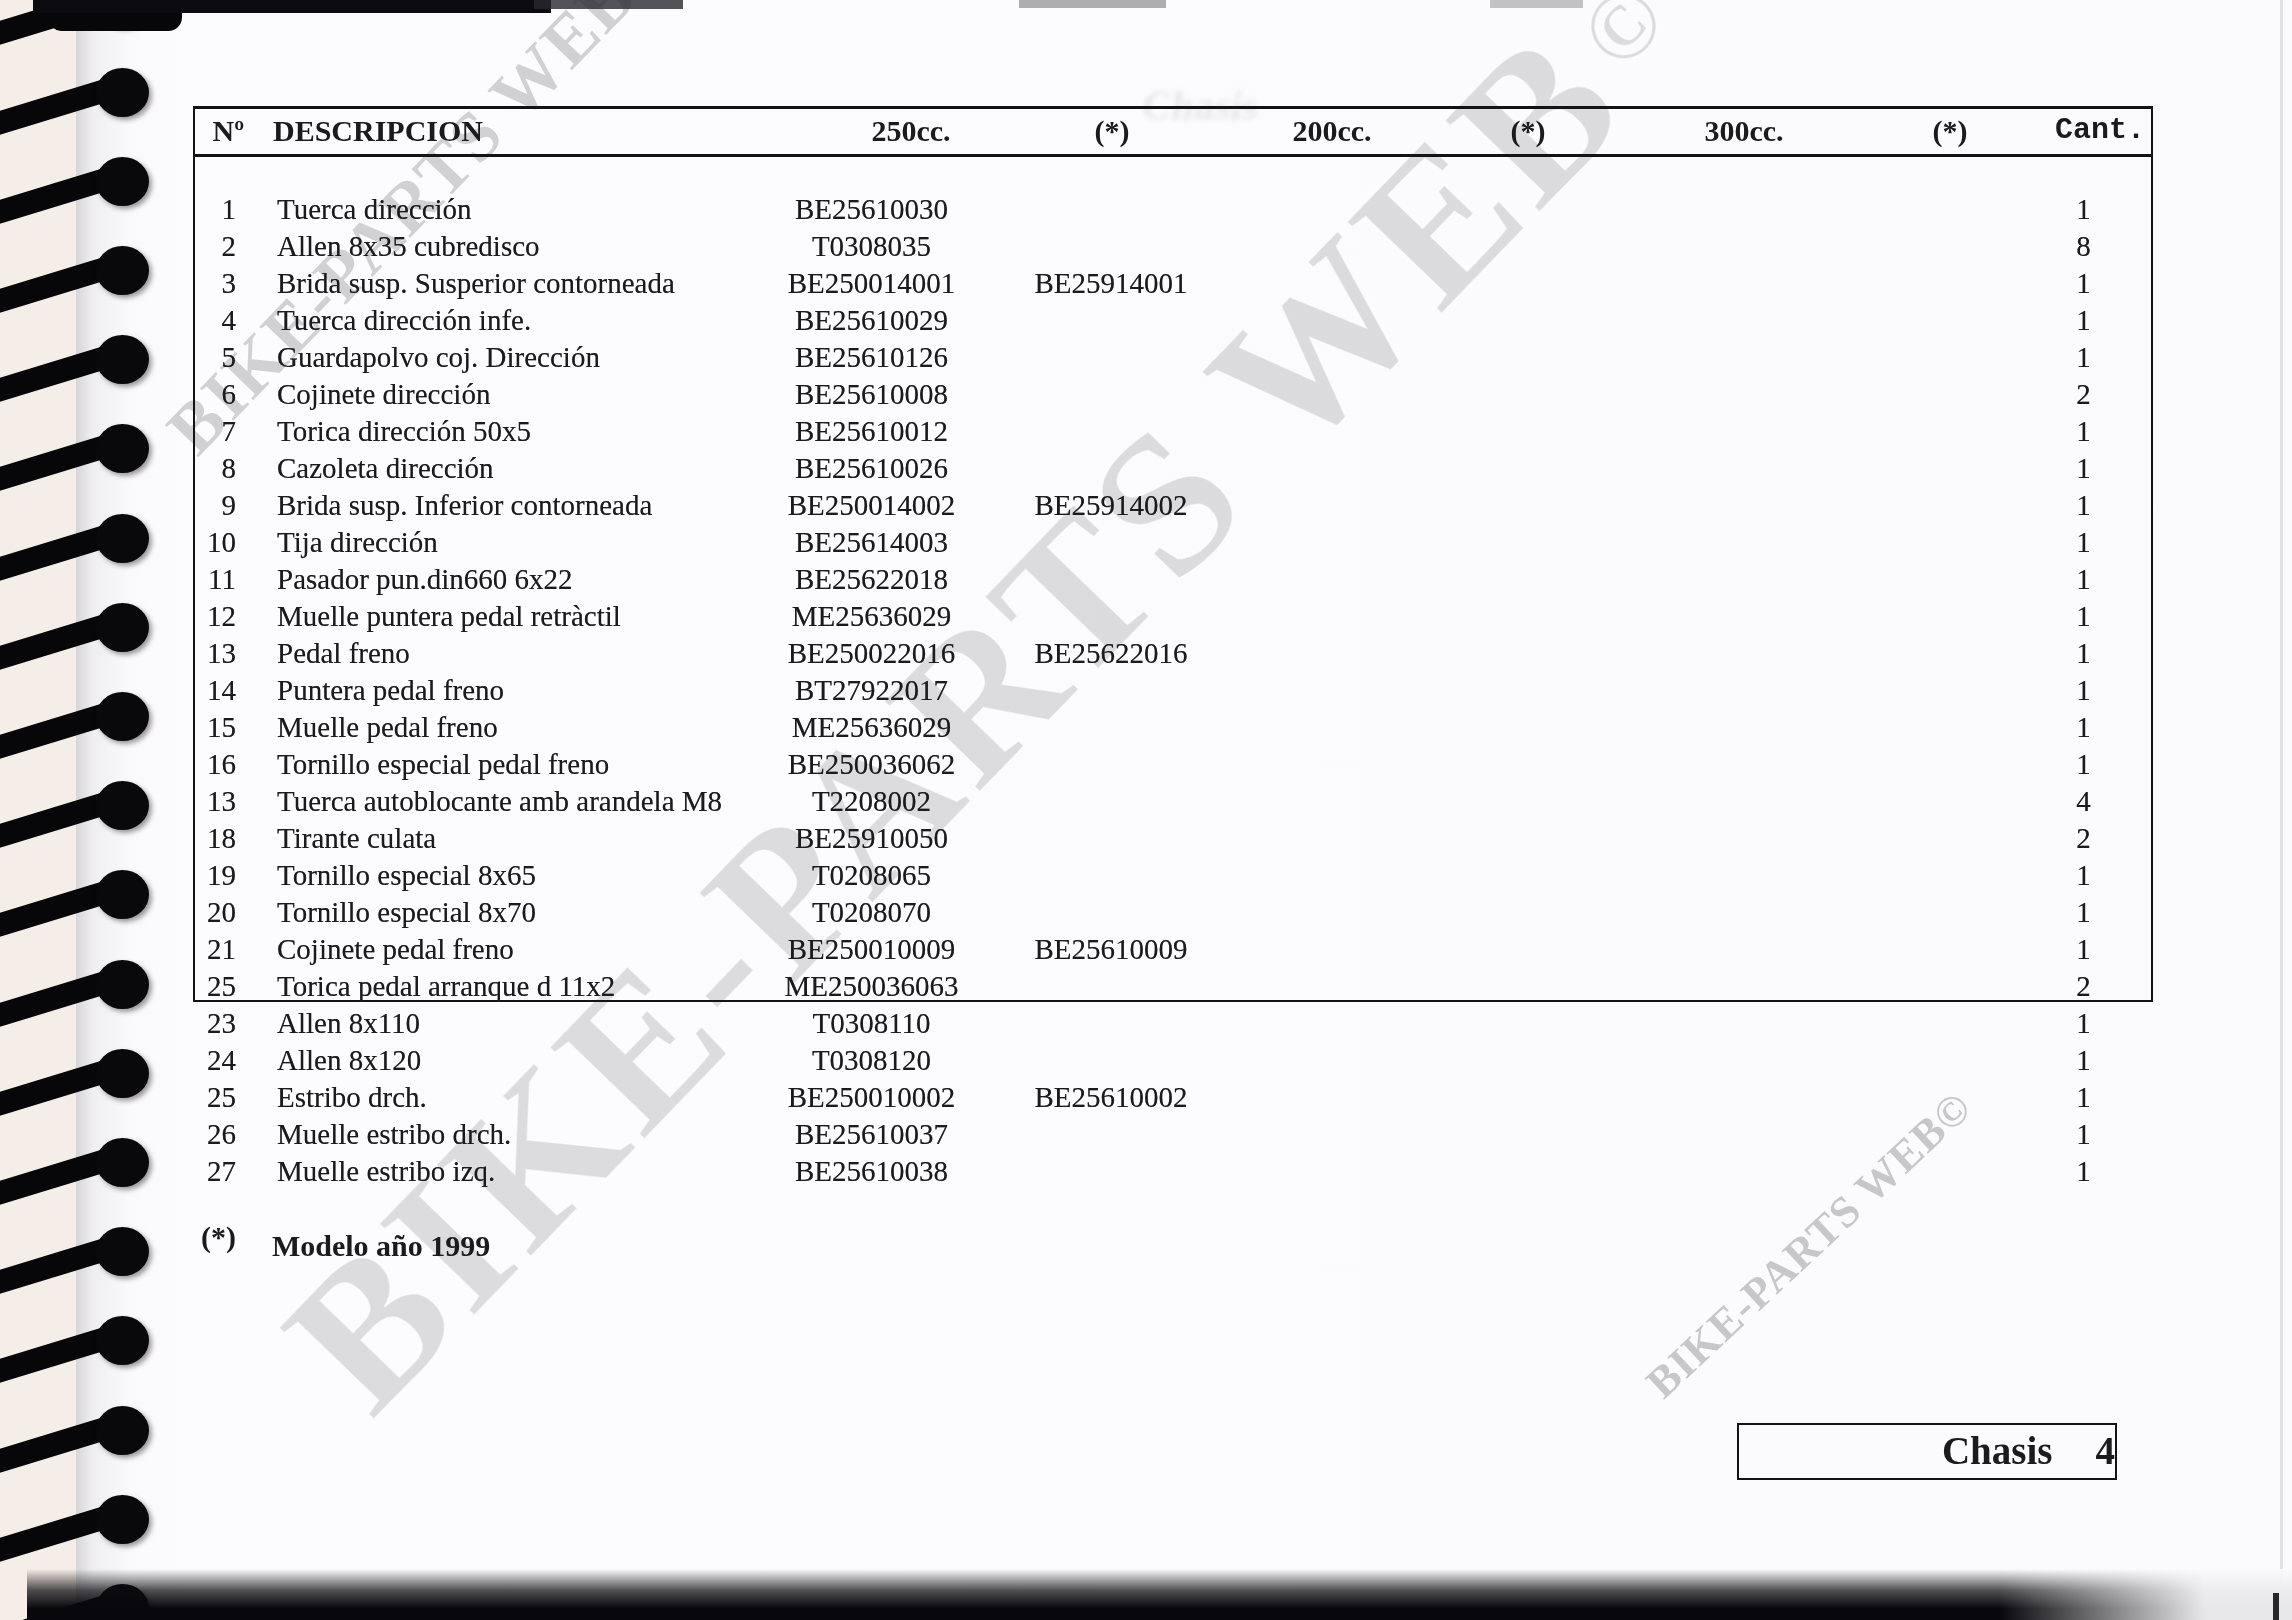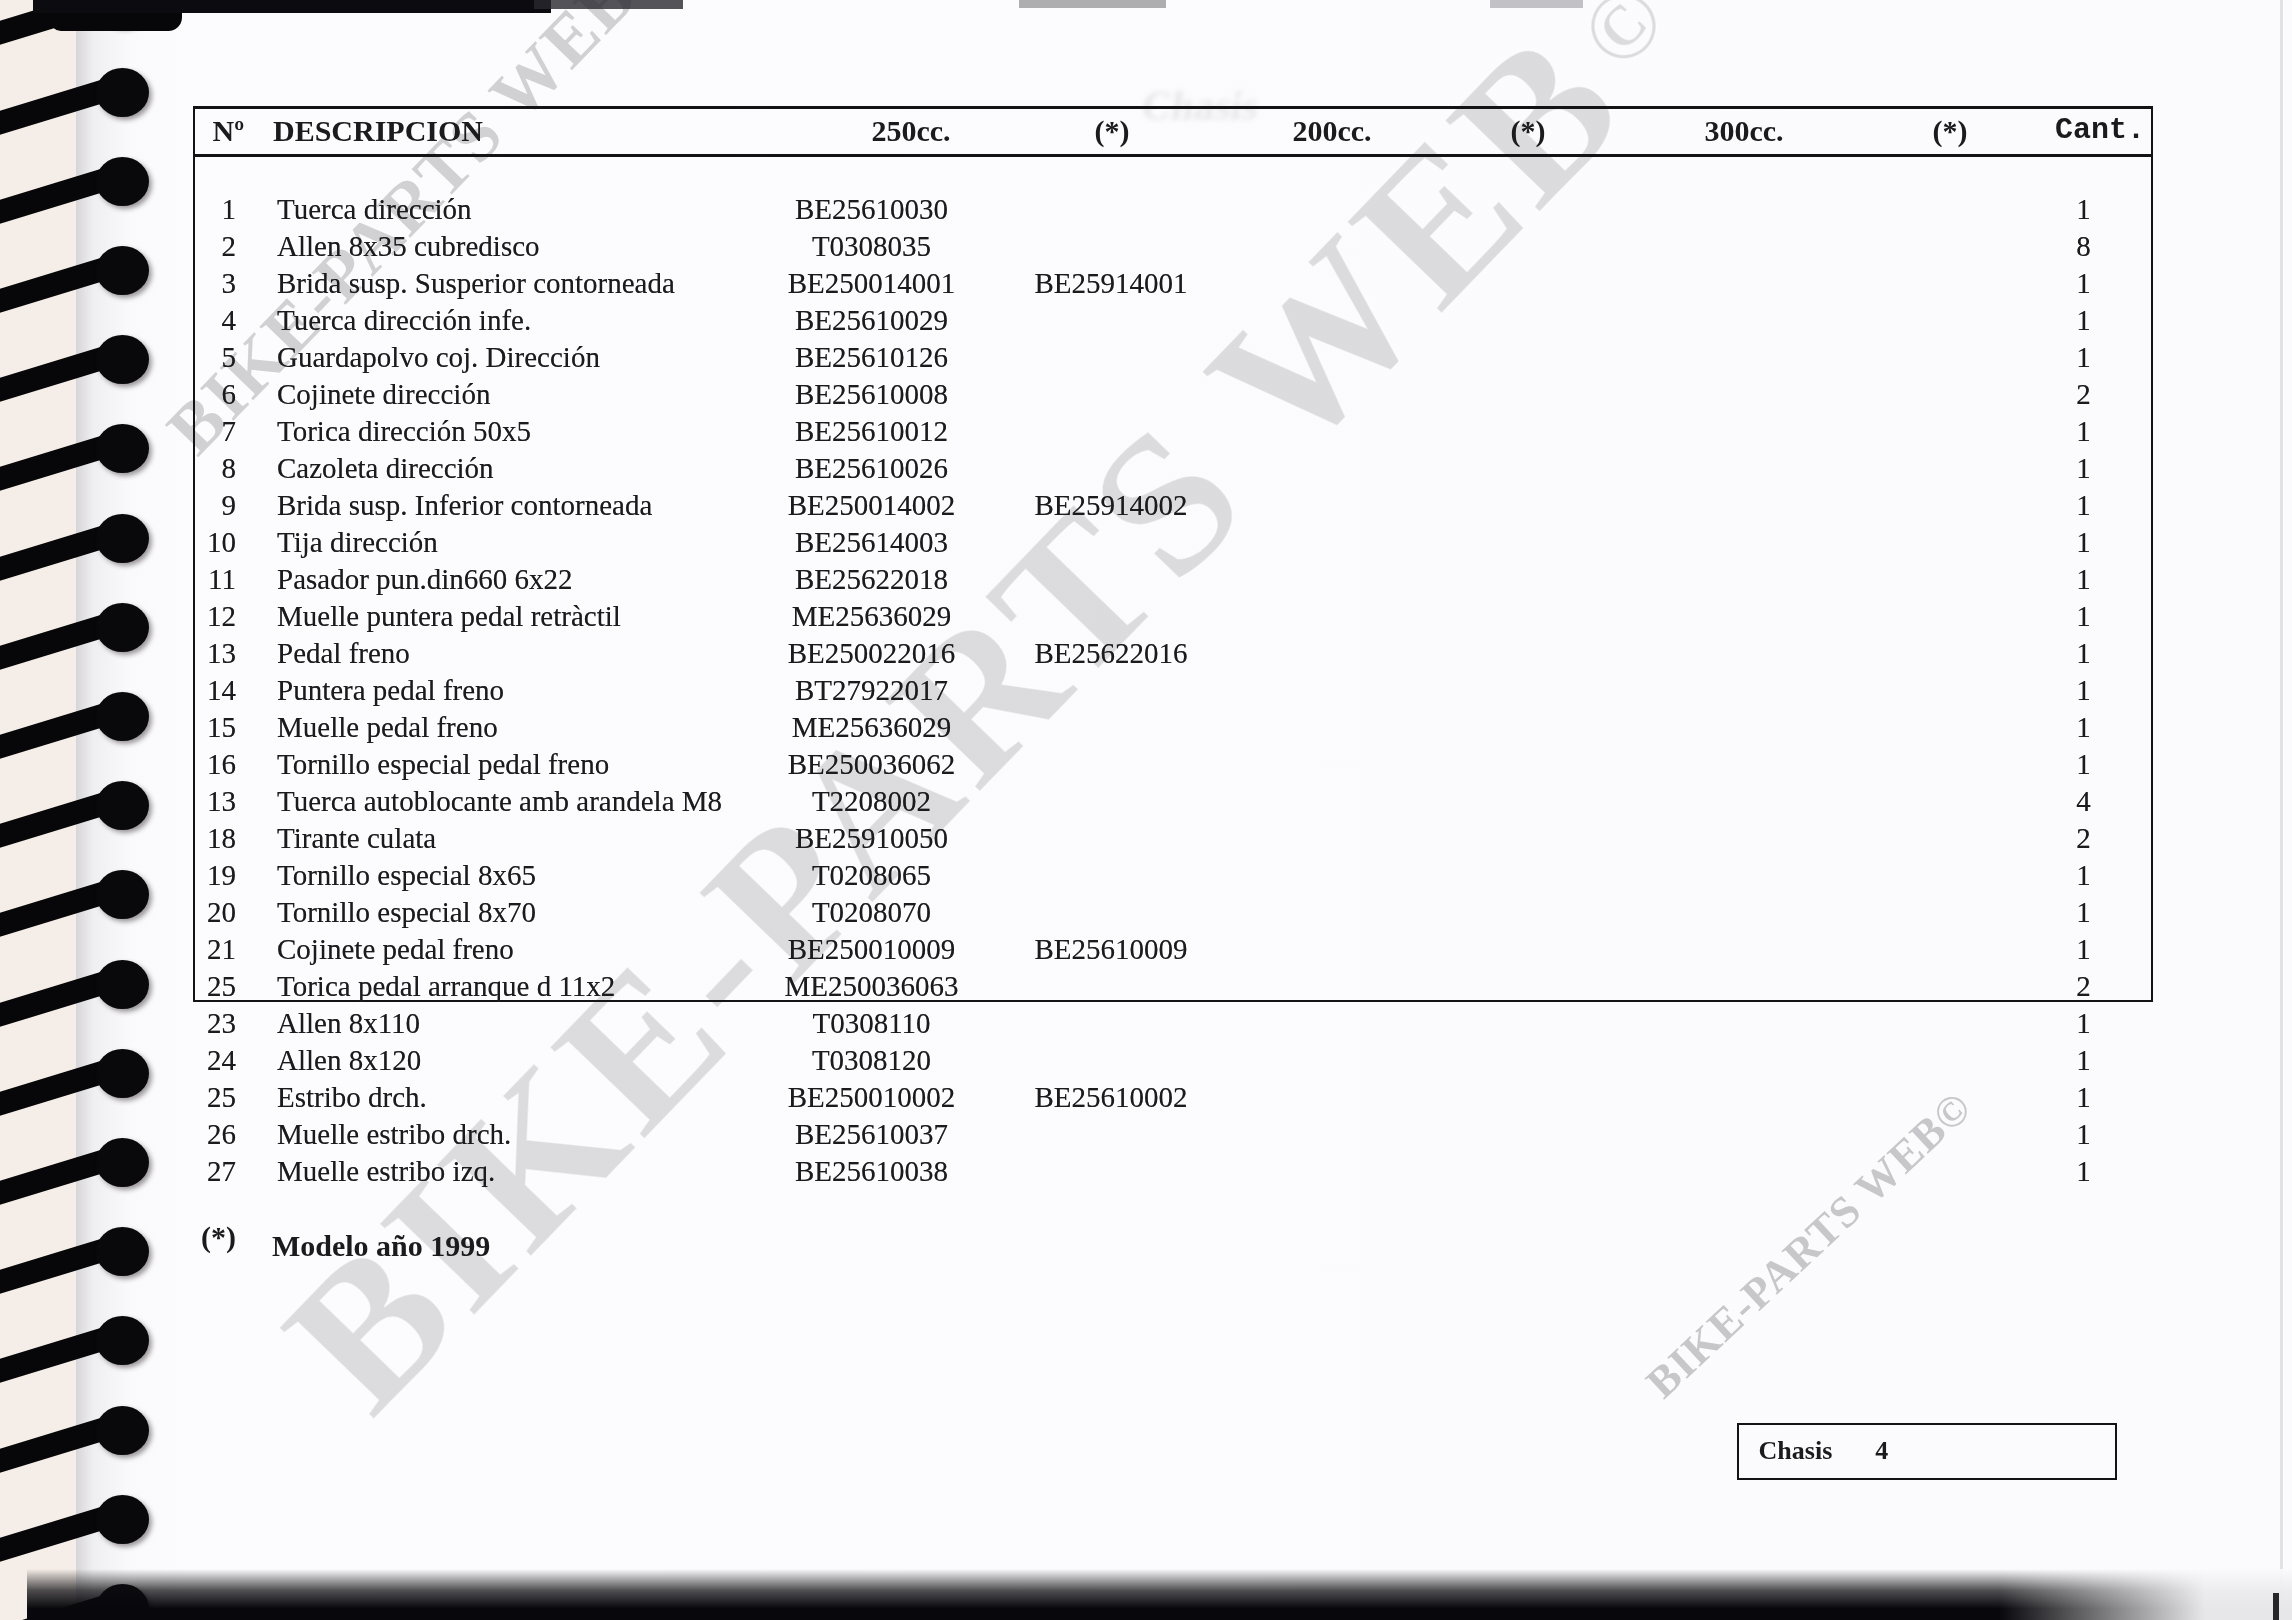--- a/index.html
+++ b/index.html
@@ -86,21 +86,21 @@
   .cell.c250{left:510px;width:333px;text-align:center;}
   .cell.cstar{left:769px;width:294px;text-align:center;}
   .cell.cant{left:1857px;width:63px;text-align:center;}
   .footnote{position:absolute;left:5.9px;top:1111px;font-weight:bold;font-size:30px;}
   .footnote .marker{position:absolute;left:0;width:63px;}
   .footnote .ftext{position:absolute;left:71px;width:588px;margin-top:9px;}
   
   .chasis-box{
     position:absolute;left:1737px;top:1423px;width:380px;height:57px;z-index:5;
     border:2.9px solid #131316;box-sizing:border-box;background:rgba(252,252,254,.6);
-    font-weight:bold;font-size:26px;line-height:51px;
+    font-weight:bold;font-size:39px;line-height:51px;text-align:right;
   }
   .chasis-box .cb-label{margin-left:19.6px;}
   .chasis-box .cb-num{margin-left:43px;}
   
   .right-edge{position:absolute;right:9.8px;top:0;bottom:0;width:2.9px;background:rgba(210,210,214,.6);z-index:3;}
 </style>
 </head>
 <body>
 
 <div class="paper"></div>

